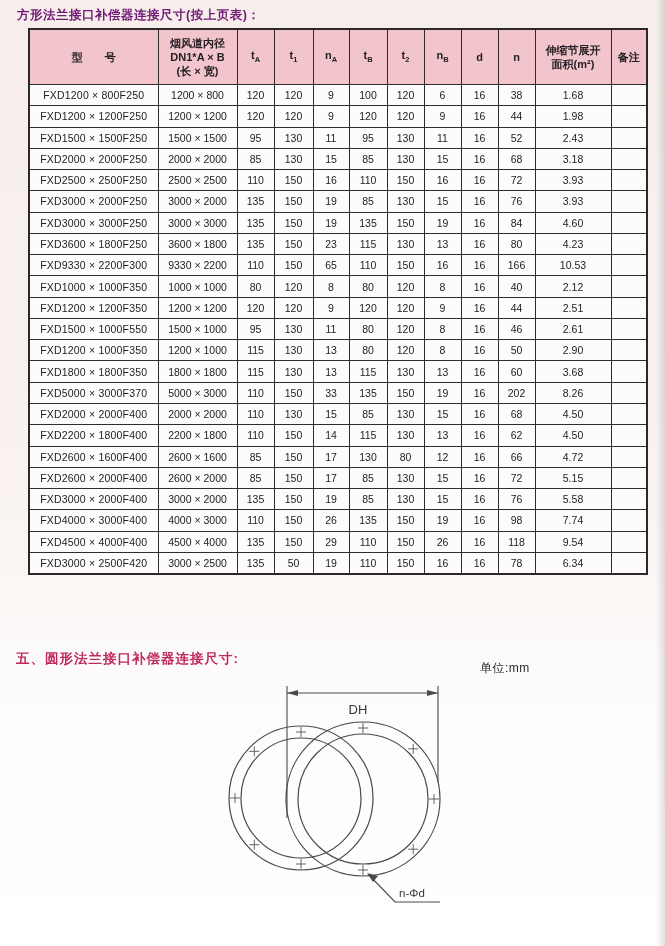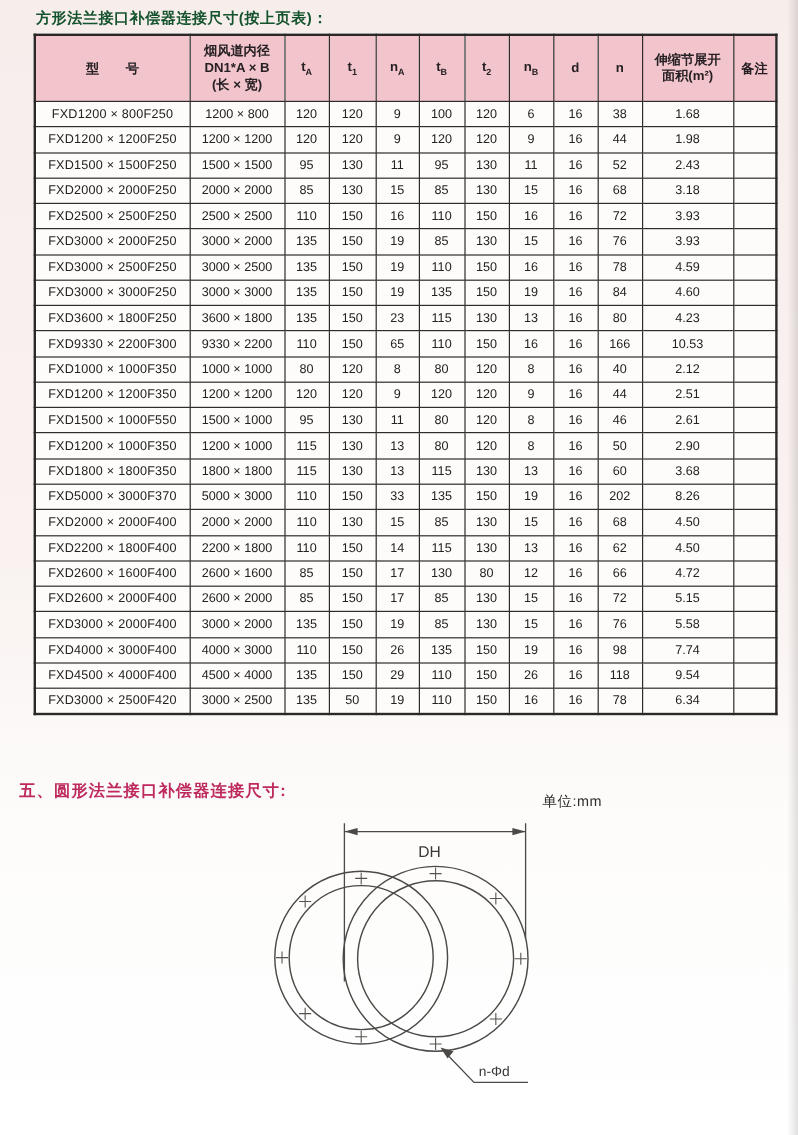--- a/index.html
+++ b/index.html
@@ -8,22 +8,22 @@
     font-family:"Liberation Sans","DejaVu Sans",sans-serif;
     background:linear-gradient(180deg,#f7eeec 0%,#f9f2f0 50%,#fdfcfb 72%,#ffffff 100%);
     color:#1c1c1c;
   }
   .page-edge{
     position:absolute;top:0;right:0;width:9px;height:100%;
     background:linear-gradient(90deg,rgba(0,0,0,0) 0%,rgba(90,85,84,0.18) 100%);
     pointer-events:none;
   }
   .doc-title{
-    position:absolute;left:30px;top:7px;
-    font-size:12.5px;font-weight:bold;letter-spacing:0.5px;color:#14532d;
+    position:absolute;left:17px;top:7px;
+    font-size:12.5px;font-weight:bold;letter-spacing:0.5px;color:#701a75;
   }
   table.dim-table{
     position:absolute;left:28px;top:28px;width:618px;
     border-collapse:collapse;table-layout:fixed;
     background:#fefdfc;
   }
   table.dim-table th,table.dim-table td{
     border:1px solid #2e2c2c;
     text-align:center;vertical-align:middle;
     padding:0;overflow:hidden;white-space:nowrap;
@@ -40,21 +40,21 @@
     height:20.27px;
     font-size:10.5px;color:#222;
     background:#fefcfa;
   }
   tbody td:first-child{letter-spacing:0.2px;margin-left:36px;}
   .section-title{
     position:absolute;left:16px;top:650px;
     font-size:13.5px;font-weight:bold;color:#bf2a5e;letter-spacing:1px;
   }
   .unit-label{
-    position:absolute;left:452px;top:660px;
+    position:absolute;left:480px;top:660px;
     font-size:12px;color:#2b2b2b;letter-spacing:0.5px;
   }
   svg.flange{position:absolute;left:0;top:640px;}
 </style>
 </head>
 <body>
 
 <div class="doc-title">方形法兰接口补偿器连接尺寸(按上页表)：</div>
 
 <table class="dim-table">
@@ -174,34 +174,20 @@
         <td>19</td>
         <td>85</td>
         <td>130</td>
         <td>15</td>
         <td>16</td>
         <td>76</td>
         <td>3.93</td>
         <td></td>
       </tr>
       <tr>
-        <td>FXD3000 × 2500F250</td>
-        <td>3000 × 2500</td>
-        <td>135</td>
-        <td>150</td>
-        <td>19</td>
-        <td>110</td>
-        <td>150</td>
-        <td>16</td>
-        <td>16</td>
-        <td>78</td>
-        <td>4.59</td>
-        <td></td>
-      </tr>
-      <tr>
         <td>FXD3000 × 3000F250</td>
         <td>3000 × 3000</td>
         <td>135</td>
         <td>150</td>
         <td>19</td>
         <td>135</td>
         <td>150</td>
         <td>19</td>
         <td>16</td>
         <td>84</td>

